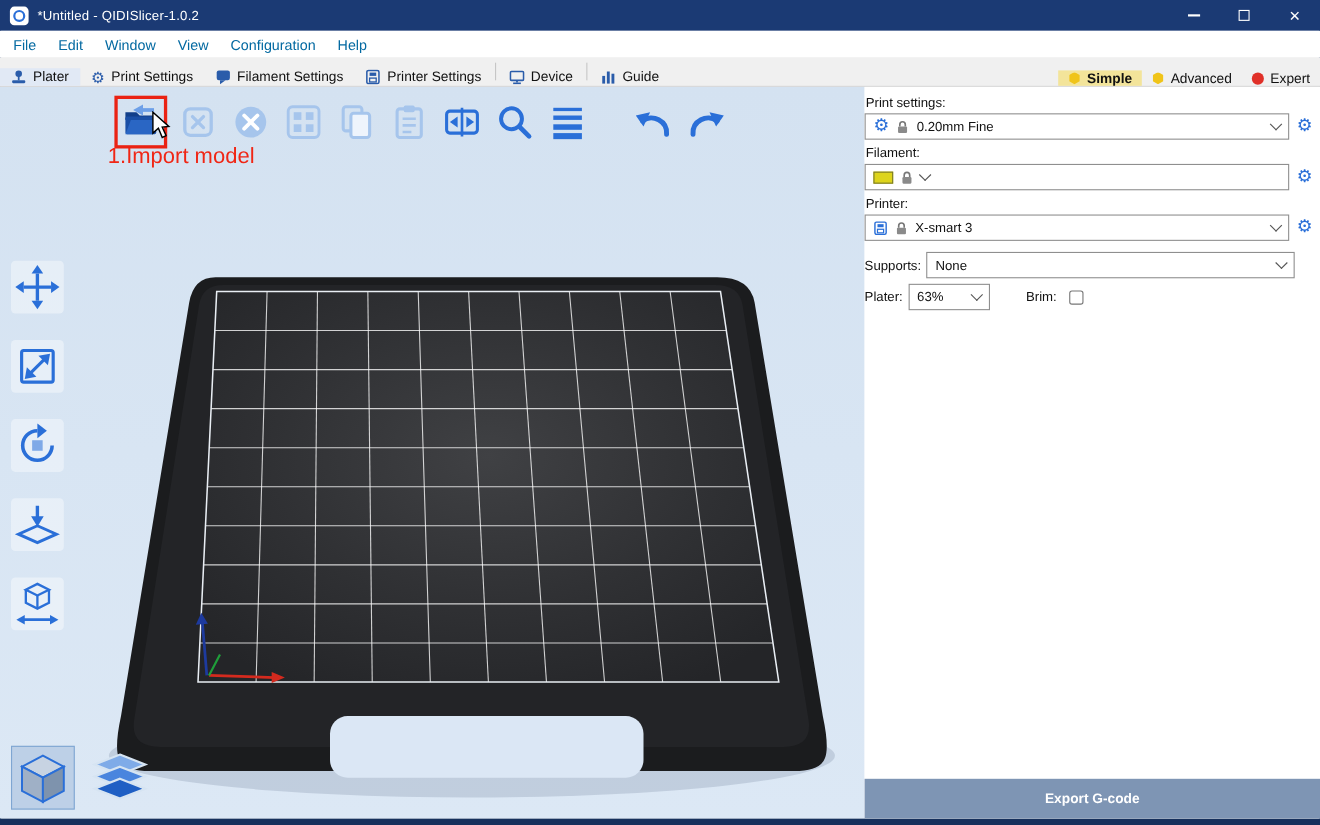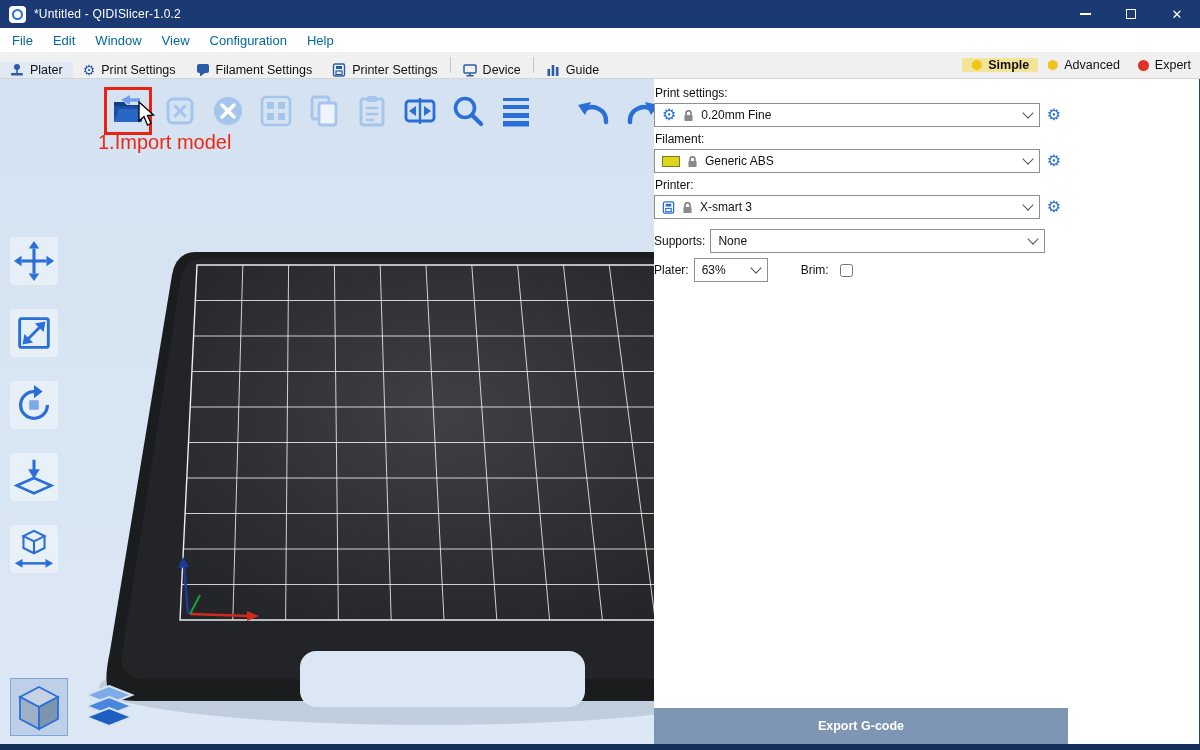--- a/index.html
+++ b/index.html
@@ -22,29 +22,29 @@
   .menubar { height:24px; background:#fff; display:flex; align-items:center; font-size:13px; color:#0369a1; padding-left:2px; }
   .menu-item { padding:0 10px; height:100%; display:flex; align-items:center; }
 
   
   .tabbar { height:27px; background:#f0f0f0; border-bottom:1px solid #d5d5d5; display:flex; align-items:stretch; font-size:12.5px; color:#111; }
   .tab { display:flex; align-items:center; gap:6px; padding:0 10px;margin-top:10px; }
   .tab.active { background:#e1e9f5; }
   .tab-divider { width:1px; background:#c6c6c6; margin:5px 2px; }
   .tab-ico { display:flex; align-items:center; }
   .gear-glyph { color:#2a5caa; font-size:14px; line-height:1; }
-  .modes { margin-left:auto; display:flex; align-items:center; }
+  .modes { margin-left:auto; display:flex; align-items:flex-end; }
   .mode { display:flex; align-items:center; gap:6px; padding:0 9px; }
   .mode.active { background:#f3e49a; font-weight:bold; }
   .hex { width:11px; height:11px; background:#f0c419; clip-path:polygon(50% 0%,93% 25%,93% 75%,50% 100%,7% 75%,7% 25%); }
   .dot { width:11px; height:11px; border-radius:50%; background:#e03028; }
 
   
   .content { display:flex; height:665px; }
-  .viewport { position:relative; width:654px; height:665px; background:linear-gradient(180deg,#d4e2f1,#dce8f5); overflow:hidden;padding-left:12px; }
+  .viewport { position:relative; width:786px; height:665px; background:linear-gradient(180deg,#d4e2f1,#dce8f5); overflow:hidden;padding-left:12px; }
   .bed-svg { position:absolute; left:0; top:0; }
 
   
   .vp-toolbar { position:absolute; left:104px; top:8px; display:flex; align-items:center; gap:8px; }
   .tool-btn { width:40px; height:40px; display:flex; align-items:center; justify-content:center; }
   .import-box { border:3px solid #ea2213; padding:1px; }
   .undo-gap { margin-left:30px; }
   .cursor-svg { position:absolute; left:136px; top:22px; z-index:30; }
   .annotation { position:absolute; left:98px; top:52px; font-size:20px; color:#f02615; z-index:20; white-space:nowrap; }
 
@@ -401,21 +401,20 @@
       </div>
 
       <div class="panel-label">Filament:</div>
       <div class="setting-row">
         <div class="combo">
           <span class="swatch"></span>
           <svg width="11" height="13" viewBox="0 0 11 13">
             <path d="M3 6 V4.3 A2.5 2.6 0 0 1 8 4.3 V6" fill="none" stroke="#777" stroke-width="1.5"></path>
             <rect x="1.4" y="6" width="8.2" height="6" rx="1" fill="#8a8a8a"></rect>
           </svg>
-          <span class="combo-text">Generic ABS</span>
           <span class="chevron"></span>
         </div>
         <span class="gear-btn">⚙</span>
       </div>
 
       <div class="panel-label">Printer:</div>
       <div class="setting-row">
         <div class="combo">
           <svg width="13" height="13" viewBox="0 0 14 14">
             <rect x="1.5" y="1" width="11" height="12" rx="1.5" fill="none" stroke="#2a6fd8" stroke-width="1.4"></rect>

